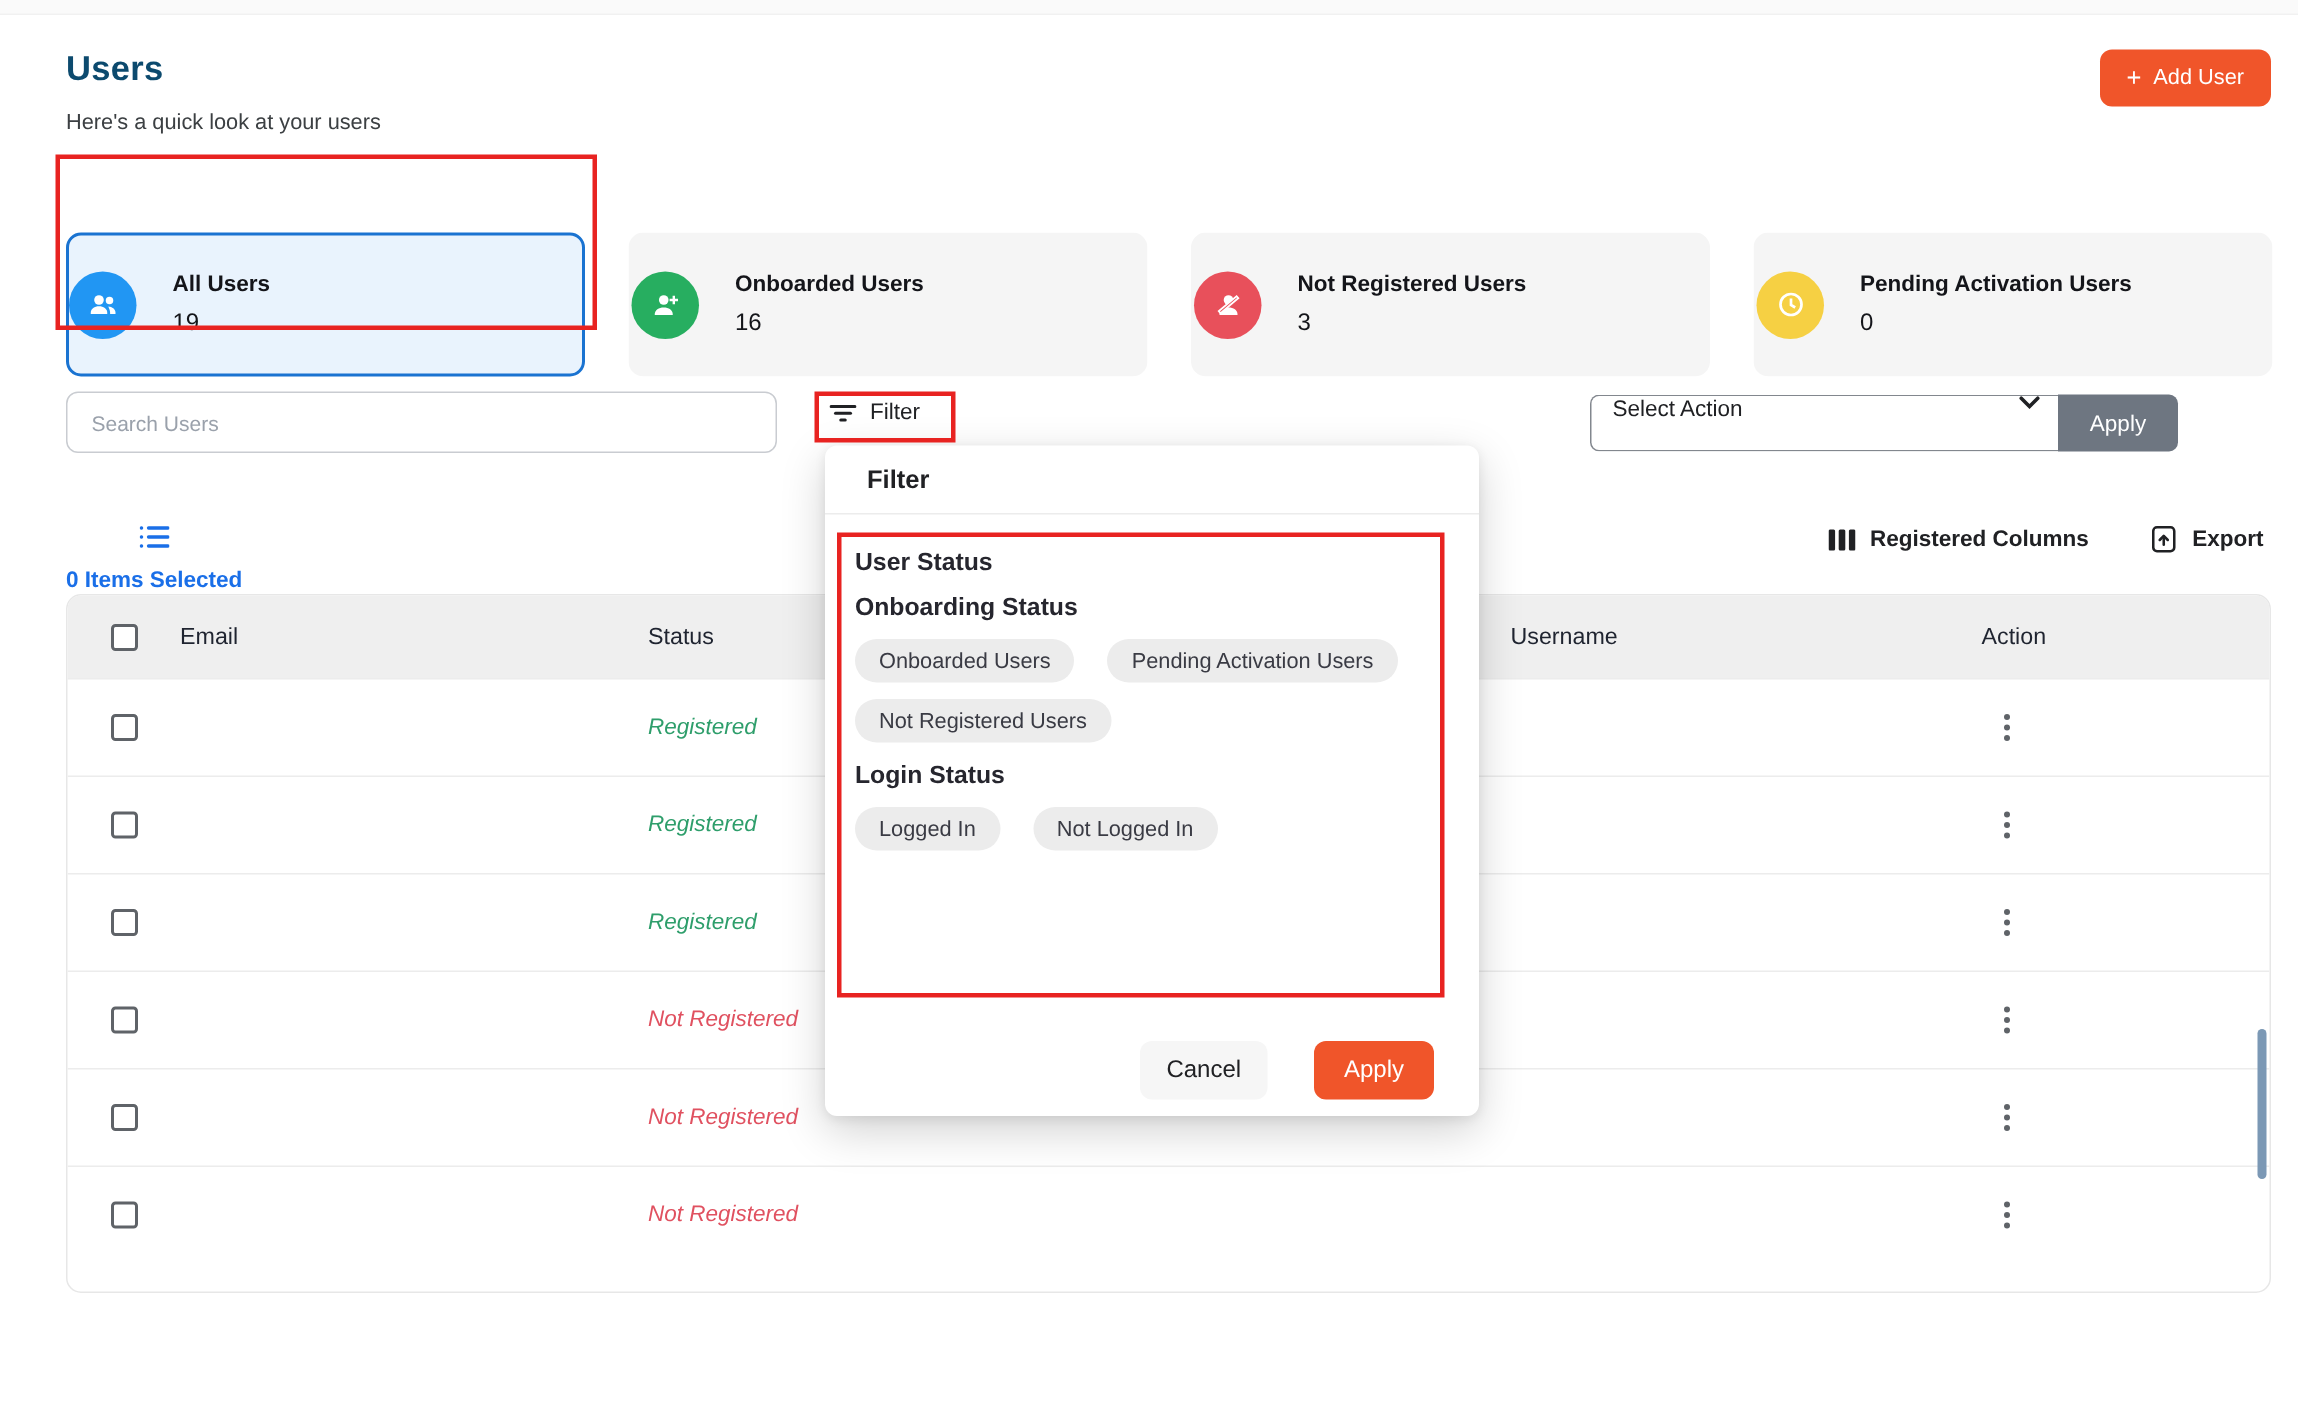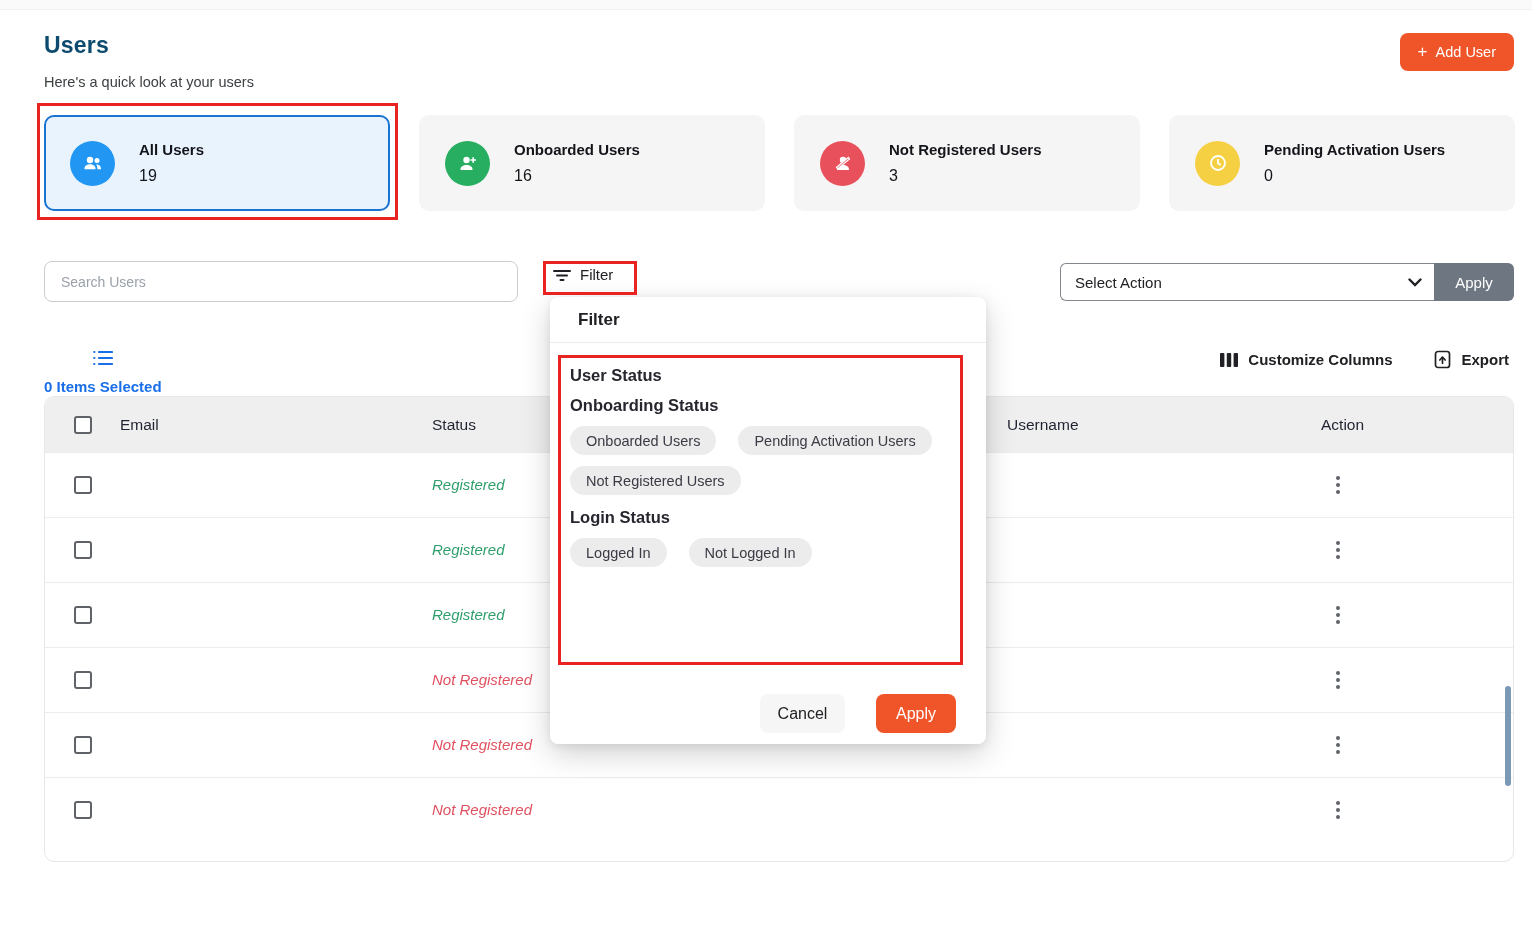--- a/index.html
+++ b/index.html
@@ -10,38 +10,38 @@
 
   
   .page-title { position:absolute; left:44px; top:32px; font-size:23px; font-weight:700; letter-spacing:.2px; color:#0c4a6e; }
   .page-subtitle { position:absolute; left:44px; top:74px; font-size:14.5px; color:#3c4043; }
   .add-user-btn { position:absolute; right:18px; top:33px; height:38px; padding:0 18px; background:#f0552a; color:#fff;
     border:none; border-radius:8px; font-size:14.5px; font-family:inherit; display:flex; align-items:center; gap:8px; cursor:pointer; }
   .add-user-btn .plus { font-size:17px; font-weight:400; }
 
   
   .cards { position:absolute; left:44px; top:115px; width:1471px; display:flex; gap:29px; }
-  .card { width:346px; height:96px; background:#f5f5f5; border-radius:10px; display:flex; align-items:center; padding-left:24px; gap:24px; border:2px solid transparent; }
+  .card { width:346px; height:96px; background:#f5f5f5; border-radius:10px; display:flex; align-items:center; gap:24px; border:2px solid transparent;margin-top:40px; }
   .card.active { background:#e9f3fd; border:2px solid #1a73d1; }
   .card-icon { width:45px; height:45px; border-radius:50%; display:flex; align-items:center; justify-content:center; flex:0 0 45px; }
   .card-icon.blue { background:#2196f3; } .card-icon.green { background:#27ae60; }
   .card-icon.red { background:#e8505b; } .card-icon.yellow { background:#f6d043; }
   .card-label { font-size:15px; font-weight:700; color:#14151a; }
   .card-value { font-size:16px; color:#14151a; margin-top:9px; }
 
   
   .search-input { position:absolute; left:44px; top:261px; width:474px; height:41px; border:1px solid #c9ccd1; border-radius:8px;
     padding:0 16px; font-size:14px; font-family:inherit; color:#202124; outline:none; }
   .search-input::placeholder { color:#9aa1ab; }
   .filter-btn { position:absolute; left:553px; top:266px; display:flex; align-items:center; gap:9px; background:none; border:none;
     font-family:inherit; font-size:15px; color:#202124; cursor:pointer; }
 
   .action-group { position:absolute; left:1060px; top:263px; display:flex; height:38px; }
-  .select-box { width:374px; border:1px solid #82878e; border-right:none; border-radius:6px 0 0 6px; background:#fff;
-    display:flex; align-items:center; justify-content:space-between; padding:0 12px 0 14px; font-size:15px; color:#202124; cursor:pointer; }
+  .select-box { width:312px; border:1px solid #82878e; border-right:none; border-radius:6px 0 0 6px; background:#fff;
+    display:flex; align-items:flex-start; justify-content:space-between; padding:0 12px 0 14px; font-size:15px; color:#202124; cursor:pointer; }
   .apply-btn-gray { width:80px; background:#6e7681; color:#fff; border:none; border-radius:0 6px 6px 0; font-size:15px; font-family:inherit; cursor:pointer; }
 
   
   .selection-left { position:absolute; left:44px; top:350px; display:flex; align-items:center; gap:12px; color:#1a6fe8; font-weight:700; font-size:15px; cursor:pointer;flex-direction:column; }
   .selection-right { position:absolute; right:23px; top:350px; display:flex; align-items:center; gap:42px; font-size:15px; font-weight:700; color:#202124; }
   .sel-item { display:flex; align-items:center; gap:10px; cursor:pointer; }
 
   
   .table { position:absolute; left:44px; top:396px; width:1470px; height:466px; border:1px solid #e7e7e7; border-radius:10px; overflow:hidden; background:#fff; }
   .t-row { display:grid; grid-template-columns:75px 312px 290px 285px 286px 1fr; align-items:center; }
@@ -197,21 +197,21 @@
   </div>
   <div class="selection-right">
     <div class="sel-item">
       <span style="display:flex;">
         <svg width="18" height="16" viewBox="0 0 18 16" fill="#202124">
             <rect x="0" y="1" width="4.4" height="14" rx="1"></rect>
             <rect x="6.8" y="1" width="4.4" height="14" rx="1"></rect>
             <rect x="13.6" y="1" width="4.4" height="14" rx="1"></rect>
           </svg>
       </span>
-      <span>Customize Columns</span>
+      <span>Registered Columns</span>
     </div>
     <div class="sel-item">
       <span style="display:flex;">
         <svg width="17" height="19" viewBox="0 0 17 19" fill="none" stroke="#202124" stroke-width="1.7">
             <rect x="1.5" y="1.5" width="14" height="16" rx="2.5"></rect>
             <path d="M8.5 13.2V7.6" stroke-linecap="round"></path>
             <path d="M5.8 10l2.7-2.8L11.2 10" stroke-linecap="round" stroke-linejoin="round"></path>
           </svg>
       </span>
       <span>Export</span>

